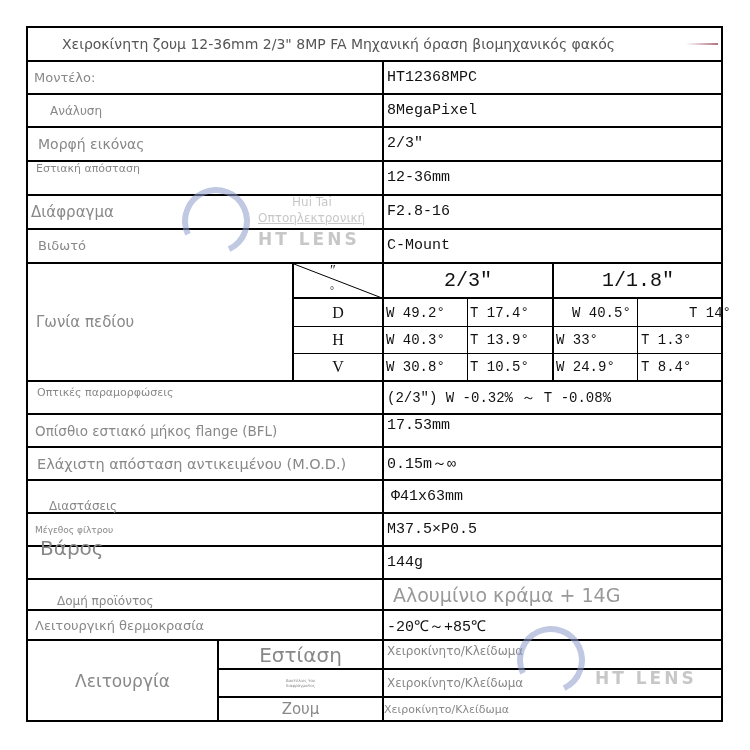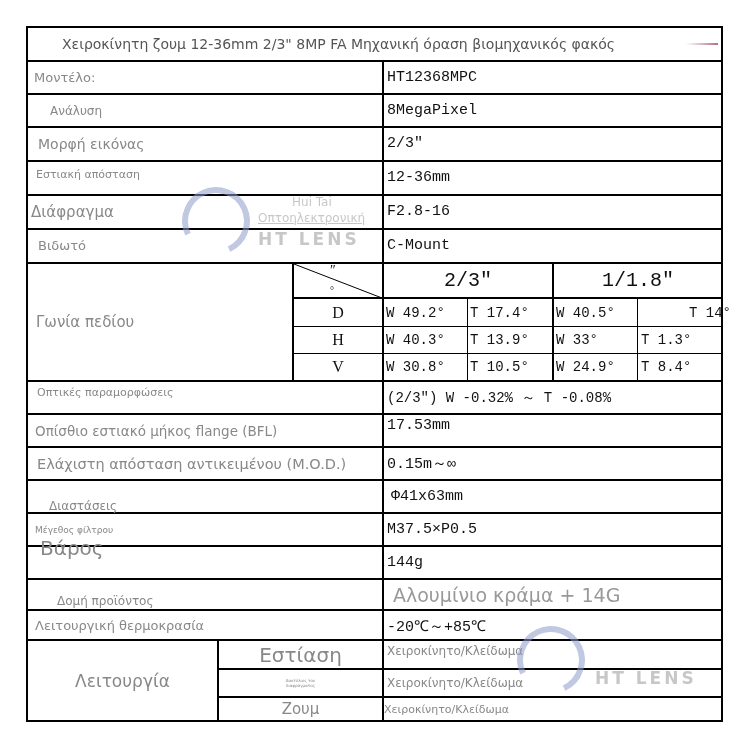--- a/index.html
+++ b/index.html
@@ -67,42 +67,42 @@
 
   <div class="cell lbl" style="left:30px;top:62px;width:350px;height:31px;padding-left:4px;font-size:13px;">Μοντέλο:</div>
   <div class="cell val mono" style="left:385px;top:62px;width:336px;height:31px;padding-left:2px;">HT12368MPC</div>
 
   <div class="cell lbl" style="left:30px;top:95px;width:350px;height:31px;padding-left:20px;font-size:12px;">Ανάλυση</div>
   <div class="cell val mono" style="left:385px;top:95px;width:336px;height:31px;padding-left:2px;">8MegaPixel</div>
 
   <div class="cell lbl" style="left:30px;top:128px;width:350px;height:31px;padding-left:8px;font-size:14px;">Μορφή εικόνας</div>
   <div class="cell val mono" style="left:385px;top:128px;width:336px;height:31px;padding-left:2px;">2/3″</div>
 
-  <div class="cell lbl" style="left:30px;top:162px;width:350px;height:18px;padding-left:6px;font-size:11px;align-items:flex-start;padding-top:6px;text-align:center;">Εστιακή απόσταση</div>
+  <div class="cell lbl" style="left:30px;top:162px;width:350px;height:18px;padding-left:6px;font-size:11px;align-items:flex-start;text-align:center;">Εστιακή απόσταση</div>
   <div class="cell val mono" style="left:385px;top:162px;width:336px;height:31px;padding-left:2px;">12-36mm</div>
 
   <div class="cell lbl" style="left:30px;top:196px;width:350px;height:31px;padding-left:1px;font-size:15px;">Διάφραγμα</div>
   <div class="cell val mono" style="left:385px;top:196px;width:336px;height:31px;padding-left:2px;">F2.8-16</div>
 
   <div class="cell val mono" style="left:385px;top:230px;width:336px;height:31px;padding-left:2px;">C-Mount</div>
   <div class="cell lbl" style="left:30px;top:230px;width:350px;height:31px;padding-left:8px;font-size:13px;">Βιδωτό</div>
 
   <div class="cell lbl" style="left:30px;top:264px;width:260px;height:115px;padding-left:6px;font-size:15px;">Γωνία πεδίου</div>
   <svg class="diag" style="left:294px;top:264px;" width="88" height="34">
     <line x1="0" y1="0" x2="88" y2="34" stroke="#000" stroke-width="1"></line>
   </svg>
   <div class="cell val" style="left:330px;top:264px;width:20px;height:14px;font-size:14px;">″</div>
   <div class="cell val" style="left:330px;top:284px;width:20px;height:12px;font-size:10px;">°</div>
   <div class="cell val mono center" style="left:385px;top:264px;width:166px;height:33px;font-size:20px;">2/3″</div>
   <div class="cell val mono center" style="left:555px;top:264px;width:166px;height:33px;font-size:20px;">1/1.8″</div>
 
   <div class="cell val center" style="left:294px;top:299px;width:88px;height:27px;">D</div>
   <div class="cell val mono" style="left:385px;top:299px;width:82px;height:27px;padding-left:1px;font-size:14px;">W 49.2°</div>
   <div class="cell val mono" style="left:469px;top:299px;width:82px;height:27px;padding-left:1px;font-size:14px;">T 17.4°</div>
-  <div class="cell val mono" style="left:555px;top:299px;width:82px;height:27px;padding-left:1px;font-size:14px;">W 40.5°</div>
+  <div class="cell val mono" style="left:571px;top:299px;width:82px;height:27px;padding-left:1px;font-size:14px;">W 40.5°</div>
   <div class="cell val mono" style="left:639px;top:299px;width:82px;height:27px;padding-left:2px;font-size:14px;margin-left:48px;">T 14°</div>
 
   <div class="cell val center" style="left:294px;top:327px;width:88px;height:26px;">H</div>
   <div class="cell val mono" style="left:385px;top:327px;width:82px;height:26px;padding-left:1px;font-size:14px;">W 40.3°</div>
   <div class="cell val mono" style="left:469px;top:327px;width:82px;height:26px;padding-left:1px;font-size:14px;">T 13.9°</div>
   <div class="cell val mono" style="left:555px;top:327px;width:82px;height:26px;padding-left:1px;font-size:14px;">W 33°</div>
   <div class="cell val mono" style="left:639px;top:327px;width:82px;height:26px;padding-left:2px;font-size:14px;">T 1.3°</div>
 
   <div class="cell val center" style="left:294px;top:354px;width:88px;height:26px;">V</div>
   <div class="cell val mono" style="left:385px;top:354px;width:82px;height:26px;padding-left:1px;font-size:14px;">W 30.8°</div>

